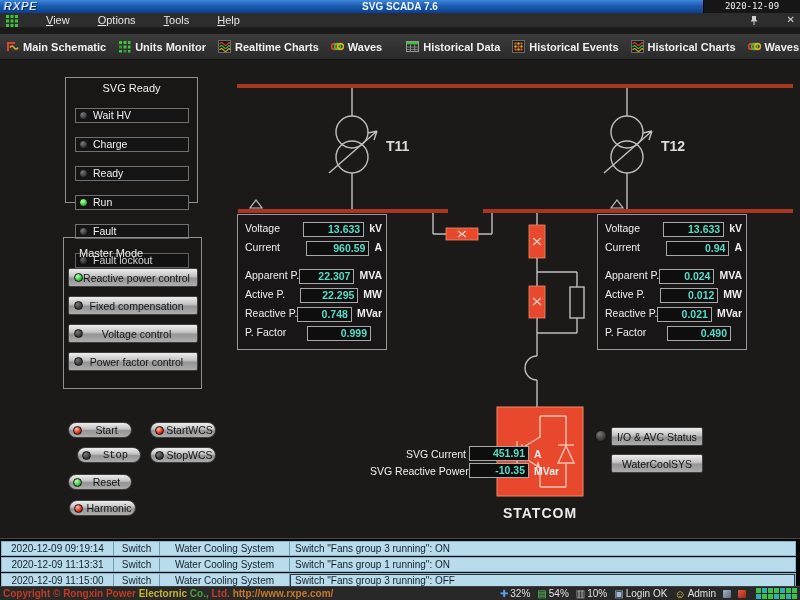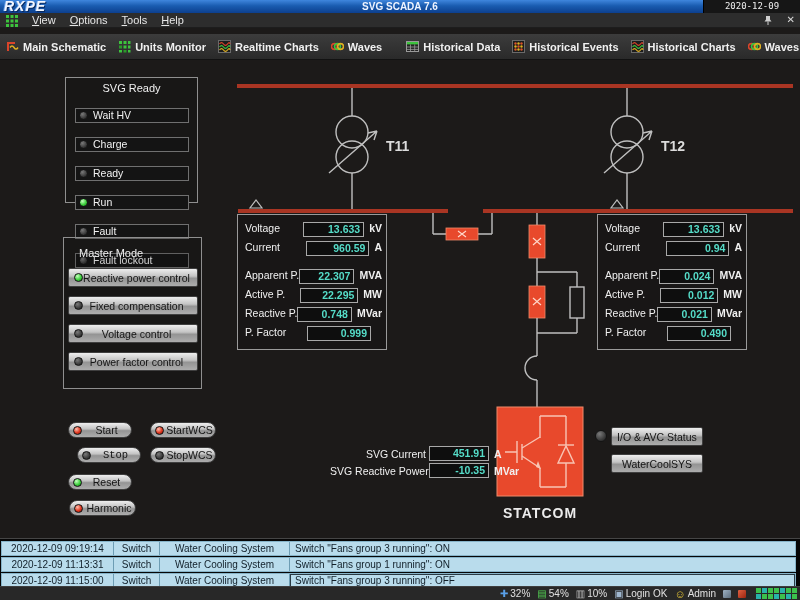--- a/index.html
+++ b/index.html
@@ -1,29 +1,29 @@
 <!DOCTYPE html>
 <html><head>
 <meta charset="utf-8">
 <style>
   html,body{margin:0;padding:0;background:#000;}
   #root{position:relative;width:800px;height:600px;background:#1c1a19;overflow:hidden;
         font-family:"Liberation Sans",sans-serif;-webkit-font-smoothing:antialiased;}
   
   #titlebar{position:absolute;left:0;top:0;width:800px;height:13px;
             background:linear-gradient(180deg,#3f86dd 0%,#1a5cb0 45%,#0c3f8e 100%);}
-  #logo{position:absolute;left:4px;top:0;font-size:14px;line-height:13px;font-weight:bold;font-style:italic;
+  #logo{position:absolute;left:4px;top:0;font-size:11px;line-height:13px;font-weight:normal;font-style:italic;
         color:#f2f6ff;letter-spacing:1px;text-shadow:1px 1px 0 #082a60, -1px 0 0 #6aa2e8;}
   #wtitle{position:absolute;left:0;width:100%;text-align:center;font-size:10px;line-height:13px;
           font-weight:bold;color:#eef4ff;}
   #clock{position:absolute;right:0;top:0;width:96px;height:13px;background:#161616;border-left:1px solid #000;
          color:#efefef;font-family:"DejaVu Sans Mono",monospace;font-size:9px;line-height:13px;text-align:center;}
   
   #menubar{position:absolute;left:0;top:13px;width:800px;height:15px;background:#2d2d2d;
-           border-bottom:1px solid #1d1d1d;display:flex;align-items:center;padding:0 5px;box-sizing:border-box;gap:14px;}
+           border-bottom:1px solid #1d1d1d;display:flex;align-items:center;padding:0 5px;box-sizing:border-box;gap:28px;}
   .menu-item{display:inline-block;color:#e6e6e6;font-size:11px;cursor:default;}
   .menu-item::first-letter{text-decoration:underline;}
   #menubar .spacer{flex:1;}
   .win-glyph{color:#d8d8d8;font-size:10px;line-height:10px;}
   
   #toolbar{position:absolute;left:0;top:34px;width:800px;height:26px;
            background:linear-gradient(180deg,#3c3c3c,#2a2a2a);border-bottom:1px solid #121212;
            display:flex;align-items:center;padding:0 6px;box-sizing:border-box;gap:12px;}
   .tb-btn{display:flex;align-items:center;gap:4px;color:#f0f0f0;font-size:11px;font-weight:bold;white-space:nowrap;}
   .tb-sep{width:1px;height:16px;background:#555;box-shadow:1px 0 0 #1a1a1a;}
@@ -71,21 +71,21 @@
   #meter-left{left:237px;top:154px;}
   #meter-right{left:597px;top:154px;}
   .m-row{display:flex;height:14px;margin-bottom:5px;}
   .m-row.gap{margin-top:14px;}
   .m-label{width:62px;font-size:10.5px;color:#f0f0f0;white-space:nowrap;}
   .valbox{width:58px;height:13px;background:#0e0e0e;border:1px solid #a8a8a8;box-sizing:content-box;
           color:#55dcc8;font-size:10.5px;font-weight:bold;text-align:right;padding:0 3px 0 1px;line-height:13px;}
   .m-unit{margin-left:5px;font-size:10.5px;font-weight:bold;color:#f0f0f0;}
   
   #readings{position:absolute;left:330px;top:386px;}
-  .r-row{display:flex;align-items:center;height:15px;margin-bottom:2px;}
+  .r-row{display:flex;align-items:center;height:15px;margin-bottom:2px;margin-left:40px;}
   .r-label{width:96px;text-align:right;font-size:10.5px;color:#f0f0f0;margin-right:3px;white-space:nowrap;}
   .r-val{width:54px;}
   .r-unit{margin-left:5px;font-size:10.5px;font-weight:bold;color:#f0f0f0;}
   
   #side-led{position:absolute;left:595px;top:370px;width:12px;height:12px;border-radius:50%;
             border:1px solid #141414;background:radial-gradient(circle at 35% 30%,#7a7a7a,#333 70%);}
   .side-btn{position:absolute;left:611px;width:92px;height:19px;display:flex;align-items:center;justify-content:center;
             background:linear-gradient(180deg,#eeeeee 0%,#c4c4c4 42%,#949494 55%,#adadad 100%);
             border:1px solid #3f3f3f;border-radius:2px;box-sizing:border-box;
             font-size:10.5px;color:#151515;}
@@ -469,20 +469,27 @@
     </div>
     <div class="log-row">
       <span class="log-cell c-time">2020-12-09 11:15:00</span>
       <span class="log-cell c-type">Switch</span>
       <span class="log-cell c-sys">Water Cooling System</span>
       <span class="log-cell c-msg sel">Switch "Fans group 3 running": OFF</span>
     </div>
   </div>
 
   <div id="statusbar">
+    <span id="copyright">
+      <span class="seg0">Copyright © Rongxin Power </span>
+      <span class="seg1">Electornic </span>
+      <span class="seg2">Co., </span>
+      <span class="seg3">Ltd. </span>
+      <span class="seg4">http://www.rxpe.com/</span>
+    </span>
     <span class="spacer"></span>
     <div id="tray">
       <span class="tray-item">
         <span class="ticon ti-net">✚</span>
         <span>32%</span>
       </span>
       <span class="tray-item">
         <span class="ticon ti-mem">▤</span>
         <span>54%</span>
       </span>

